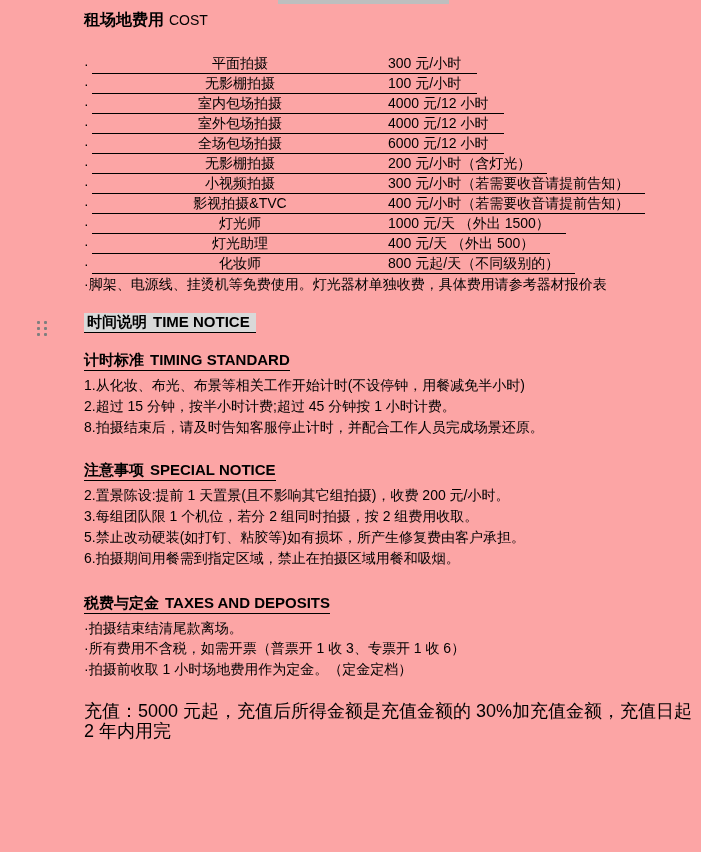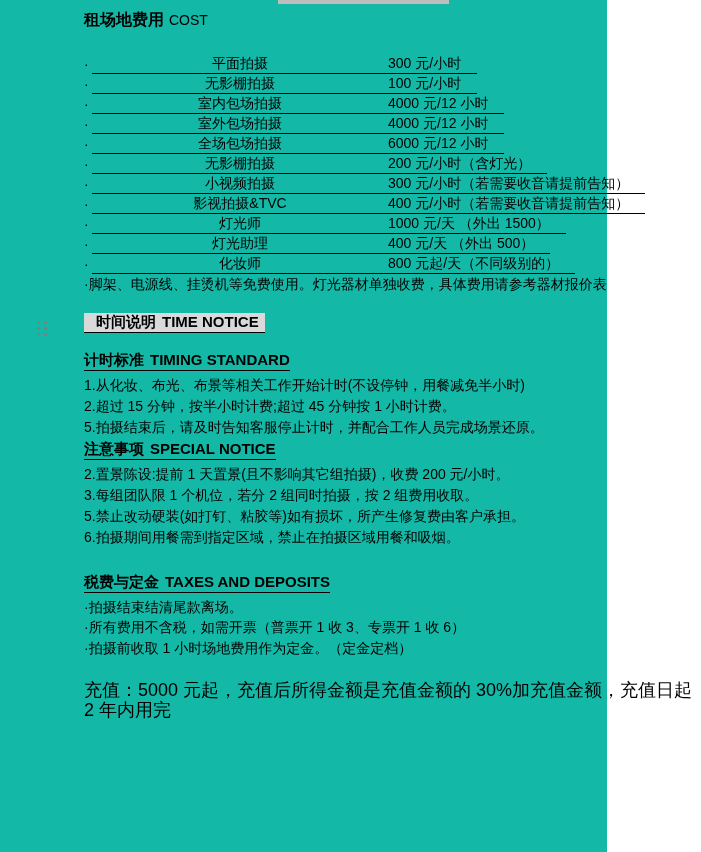--- a/index.html
+++ b/index.html
@@ -7,23 +7,23 @@
     padding: 0;
     background: #ffffff;
     width: 701px;
     height: 852px;
     overflow: hidden;
     font-family: "Liberation Sans", "DejaVu Sans", sans-serif;
     color: #000000;
   }
   .page {
     position: relative;
-    width: 607px;
+    width: 701px;
     height: 852px;
-    background: #14b8a6;
+    background: #fca5a5;
   }
   
   .top-clip-bar {
     position: absolute;
     left: 278px;
     top: 0;
     width: 171px;
     height: 4px;
     background: #bebebe;
   }
@@ -89,26 +89,26 @@
     display: inline-block;
     font-size: 15px;
     font-weight: bold;
     line-height: 18px;
     border-bottom: 1.5px solid #000;
     padding-bottom: 1px;
   }
   .section-heading .en { margin-left: 6px; }
   .section-heading.highlighted {
     background: #d9d9d9;
-    padding-left: 12px;
+    padding-left: 3px;
     padding-right: 6px;
   }
   .heading-wrap-time    { margin-top: 18px; }
   .heading-wrap-timing  { margin-top: 18px; }
-  .heading-wrap-special { margin-top: 3px; }
+  .heading-wrap-special { margin-top: 24px; }
   .heading-wrap-taxes   { margin-top: 25px; }
 
   .lines { margin-top: 4px; }
   .lines .line {
     font-size: 14px;
     line-height: 20.8px;
     white-space: pre-wrap;
   }
 
   .recharge {
@@ -232,21 +232,21 @@
     </div>
 
     <div class="heading-wrap-timing">
       <span class="section-heading">
         <span class="zh">计时标准</span><span class="en">TIMING STANDARD</span>
       </span>
     </div>
     <div class="lines">
       <div class="line">1.从化妆、布光、布景等相关工作开始计时(不设停钟，用餐减免半小时)</div>
       <div class="line">2.超过 15 分钟，按半小时计费;超过 45 分钟按 1 小时计费。</div>
-      <div class="line">5.拍摄结束后，请及时告知客服停止计时，并配合工作人员完成场景还原。</div>
+      <div class="line">8.拍摄结束后，请及时告知客服停止计时，并配合工作人员完成场景还原。</div>
     </div>
 
     <div class="heading-wrap-special">
       <span class="section-heading">
         <span class="zh">注意事项</span><span class="en">SPECIAL NOTICE</span>
       </span>
     </div>
     <div class="lines">
       <div class="line">2.置景陈设:提前 1 天置景(且不影响其它组拍摄)，收费 200 元/小时。</div>
       <div class="line">3.每组团队限 1 个机位，若分 2 组同时拍摄，按 2 组费用收取。</div>

